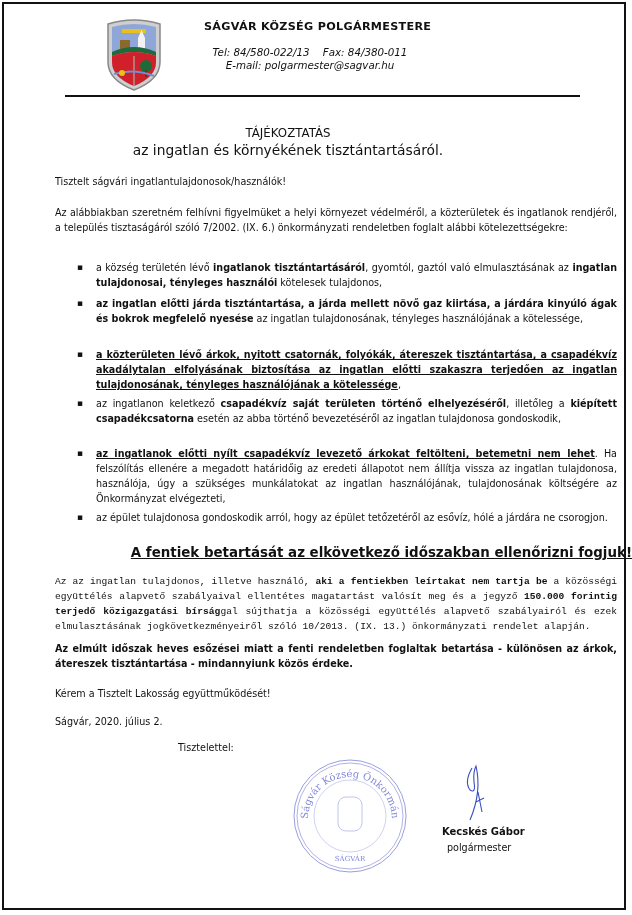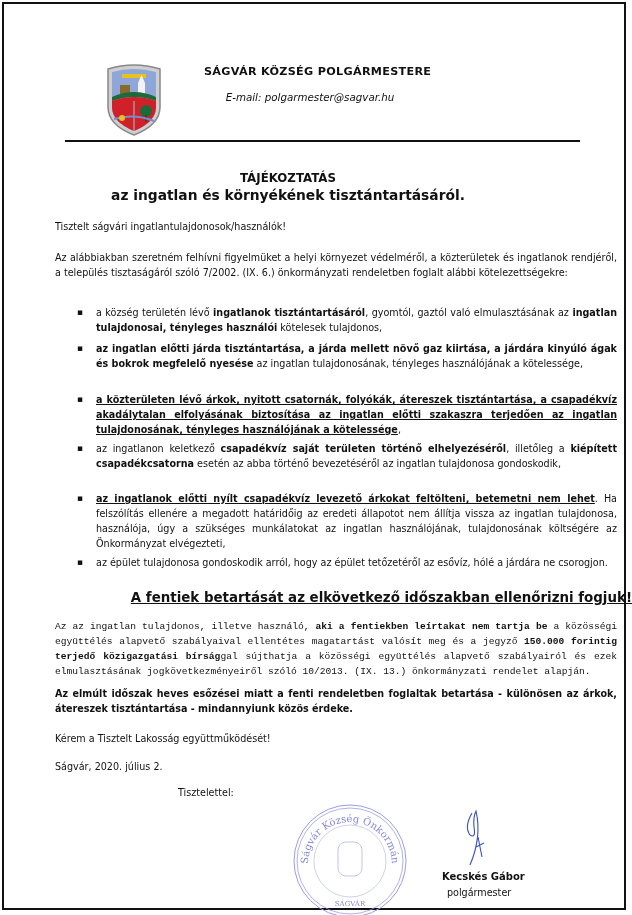--- a/index.html
+++ b/index.html
@@ -1,28 +1,28 @@
 <!DOCTYPE html>
 <html><head>
   <meta charset="utf-8">
   <style>
     html, body { margin: 0; padding: 0; background: #ffffff; }
     body { width: 632px; height: 915px; position: relative; overflow: hidden;
            font-family: "DejaVu Sans", sans-serif; color: #111; }
     .page-border { position: absolute; left: 2px; top: 2px; width: 624px; height: 908px;
                    border: 2px solid #111; box-sizing: border-box; }
-    .abs { position: absolute; margin-top: 45px; }
+    .abs { position: absolute; }
     .crest { left: 104px; top: 18px; width: 60px; height: 73px; }
     .hdr-title { left: 204px; top: 20px; font-size: 11.2px; font-weight: bold; letter-spacing: 0.3px; white-space: nowrap; }
     .hdr-info { left: 200px; top: 46px; width: 220px; text-align: center; font-size: 10.3px;
                 font-style: italic; line-height: 13px; }
     .hdr-info div { white-space: nowrap; }
     .hdr-rule { left: 65px; top: 95px; width: 515px; height: 2px; background: #111; }
 
-    .title { left: 0; width: 576px; text-align: center; font-weight: bold; }
+    .title { left: 0; width: 576px; text-align: center; font-weight: normal; }
     .title1 { top: 126px; font-size: 11.8px; }
     .title2 { top: 142px; font-size: 13.8px; }
 
     .para { left: 55px; width: 562px; font-size: 9.6px; line-height: 15px; text-align: justify; }
     .greet { top: 174px; }
     .intro { top: 205px; }
 
     .bullet { left: 77px; font-size: 9px; }
     .btext { left: 96px; width: 521px; font-size: 9.6px; line-height: 15px; text-align: justify; }
     b { font-weight: bold; }
@@ -58,20 +58,21 @@
     <path d="M8 38 Q30 30 52 38 L52 44 Q52 59 30 68 Q8 59 8 44 Z" fill="#d0202a"></path>
     <line x1="30" y1="38" x2="30" y2="68" stroke="#aaa" stroke-width="1.2"></line>
     <circle cx="42" cy="48" r="6" fill="#1e6b3a"></circle>
     <rect x="41" y="52" width="2" height="7" fill="#5a3a1a"></rect>
     <path d="M10 56 Q30 50 50 58" stroke="#6f8fd8" stroke-width="2" fill="none"></path>
     <circle cx="18" cy="55" r="3" fill="#e8c21a"></circle>
   </svg>
 </div>
 <div class="abs hdr-title">SÁGVÁR KÖZSÉG POLGÁRMESTERE</div>
 <div class="abs hdr-info">
+  <div style="white-space:pre">Tel: 84/580-022/13    Fax: 84/380-011</div>
   <div>E-mail: polgarmester@sagvar.hu</div>
 </div>
 <div class="abs hdr-rule"></div>
 
 <div class="abs title title1">TÁJÉKOZTATÁS</div>
 <div class="abs title title2">az ingatlan és környékének tisztántartásáról.</div>
 
 <div class="abs para greet">Tisztelt ságvári ingatlantulajdonosok/használók!</div>
 <div class="abs para intro">Az alábbiakban szeretném felhívni figyelmüket a helyi környezet védelméről, a közterületek és ingatlanok rendjéről, a település tisztaságáról szóló 7/2002. (IX. 6.) önkormányzati rendeletben foglalt alábbi kötelezettségekre:</div>
 

